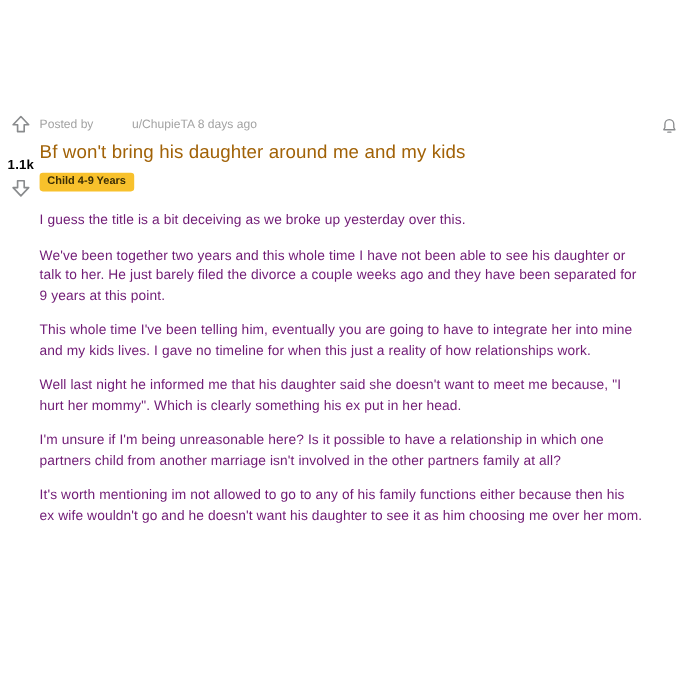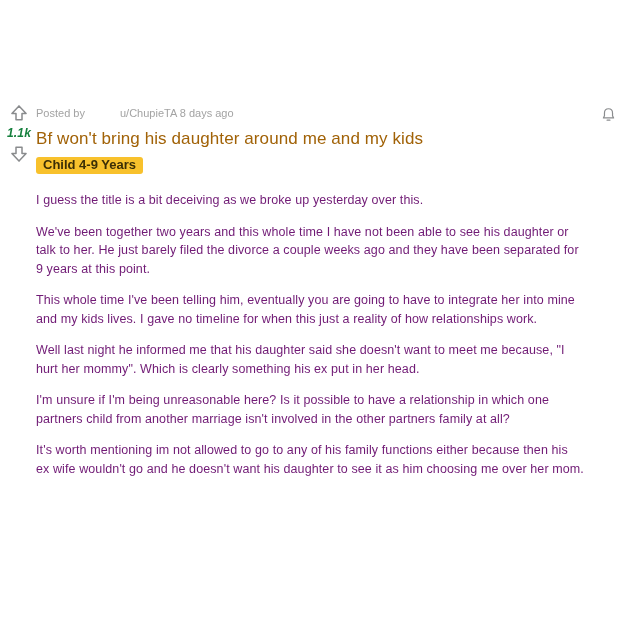--- a/index.html
+++ b/index.html
@@ -35,24 +35,23 @@
     background: none;
     border: none;
     padding: 0;
     line-height: 0;
     cursor: pointer;
   }
   .vote-btn svg { display: block; }
   .vote-count {
     font-size: 12px;
     font-weight: bold;
-    color: #15803d;
-    margin: 3px 0 4px 0;
+    color: #000000;
+    margin: 20px 0 4px 0;
     letter-spacing: 0.2px;
-    font-style: italic;
   }
 
   
   .content-col {
     flex: 1;
     padding-right: 18px;
     max-width: 566px;
   }
   .post-meta {
     font-size: 11px;
@@ -67,21 +66,21 @@
     color: #a16207;
     line-height: 22px;
     margin-top: 8px;
     letter-spacing: 0.1px;
   }
   .flair {
     display: inline-block;
     margin-top: 7px;
     background: #f8c12c;
     color: #3b2e06;
-    font-size: 13px;
+    font-size: 10px;
     font-weight: bold;
     padding: 2px 7px 3px 7px;
     border-radius: 3px;
     cursor: pointer;
     line-height: 12px;
   }
   .post-body {
     margin-top: 17px;
   }
   .post-body p {

